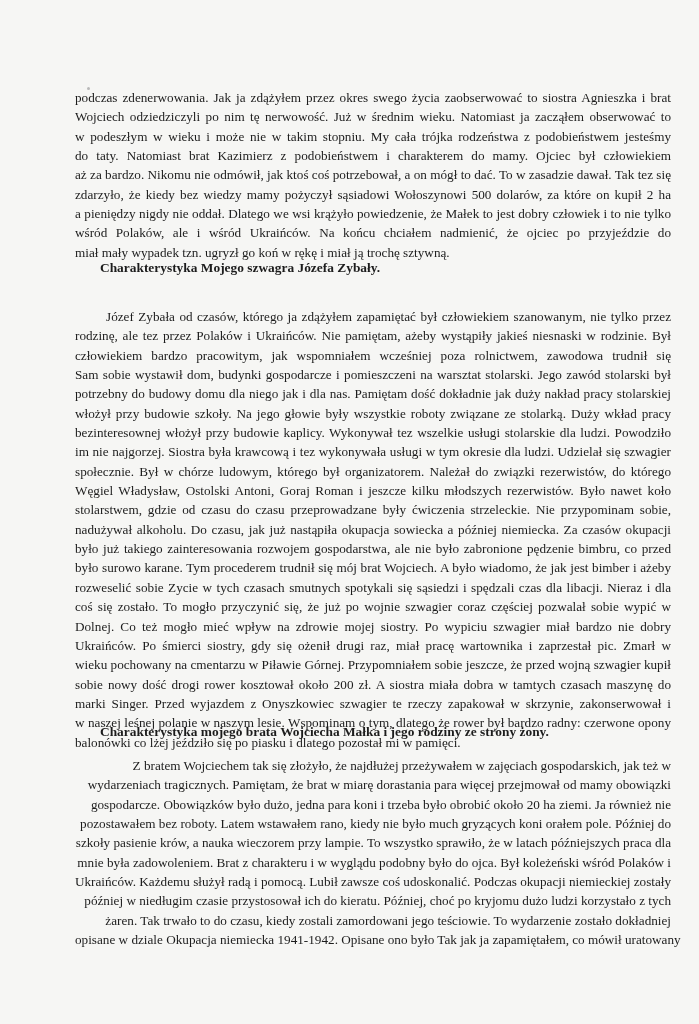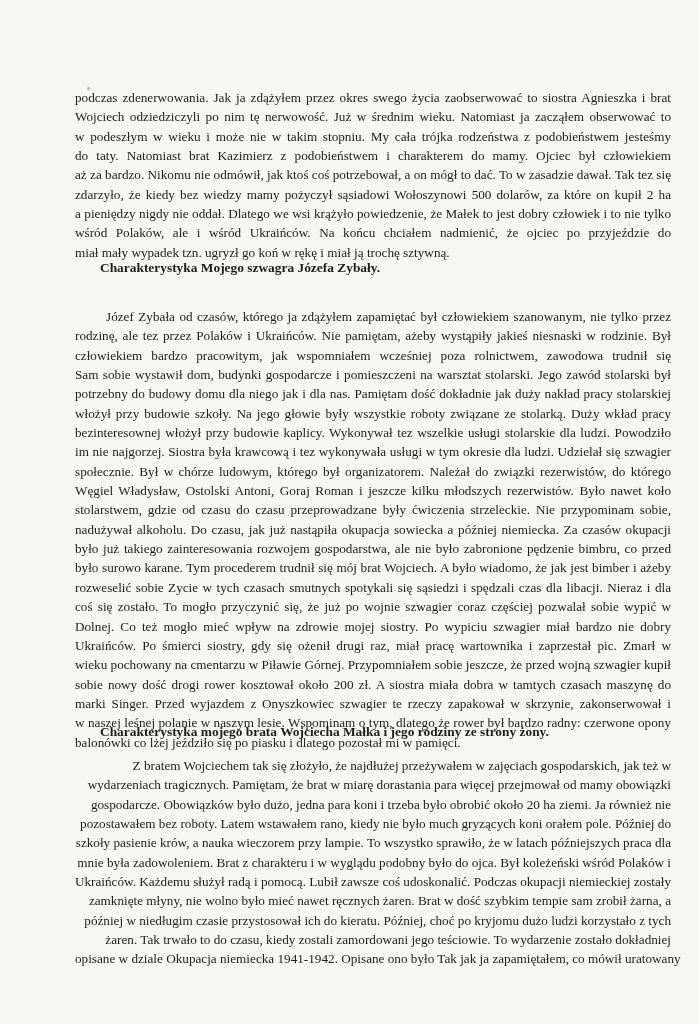--- a/index.html
+++ b/index.html
@@ -75,18 +75,17 @@
   <div id="h3" class="heading">Charakterystyka mojego brata Wojciecha Małka i jego rodziny ze strony żony.</div>
 
   <div id="sec3" class="block ragged">
     <span class="line indent">Z bratem Wojciechem tak się złożyło, że najdłużej przeżywałem w zajęciach gospodarskich, jak też w</span>
     <span class="line">wydarzeniach tragicznych. Pamiętam, że brat w miarę dorastania para więcej przejmował od mamy obowiązki</span>
     <span class="line">gospodarcze. Obowiązków było dużo, jedna para koni i trzeba było obrobić około 20 ha ziemi. Ja również nie</span>
     <span class="line">pozostawałem bez roboty. Latem wstawałem rano, kiedy nie było much gryzących koni orałem pole. Później do</span>
     <span class="line">szkoły pasienie krów, a nauka wieczorem przy lampie. To wszystko sprawiło, że w latach późniejszych praca dla</span>
     <span class="line">mnie była zadowoleniem. Brat z charakteru i w wyglądu podobny było do ojca. Był koleżeński wśród Polaków i</span>
     <span class="line">Ukraińców. Każdemu służył radą i pomocą. Lubił zawsze coś udoskonalić. Podczas okupacji niemieckiej zostały</span>
-    <span class="line">zamknięte młyny, nie wolno było mieć nawet ręcznych żaren. Brat w dość szybkim tempie sam zrobił żarna, a</span>
     <span class="line">później w niedługim czasie przystosował ich do kieratu. Później, choć po kryjomu dużo ludzi korzystało z tych</span>
     <span class="line">żaren. Tak trwało to do czasu, kiedy zostali zamordowani jego teściowie. To wydarzenie zostało dokładniej</span>
     <span class="line">opisane w dziale Okupacja niemiecka 1941-1942. Opisane ono było Tak jak ja zapamiętałem, co mówił uratowany</span>
   </div>
 </div>
 
 </body></html>

